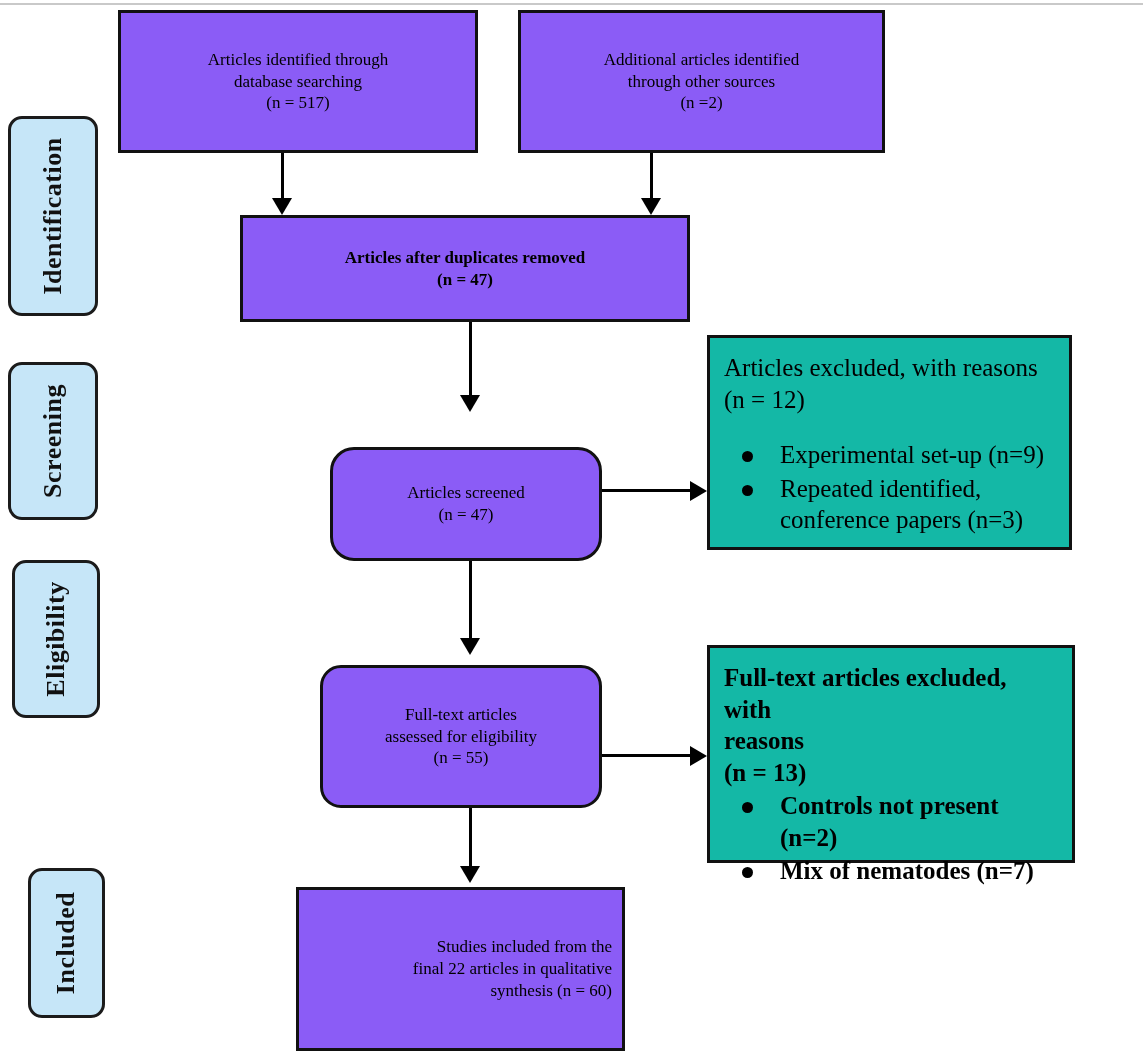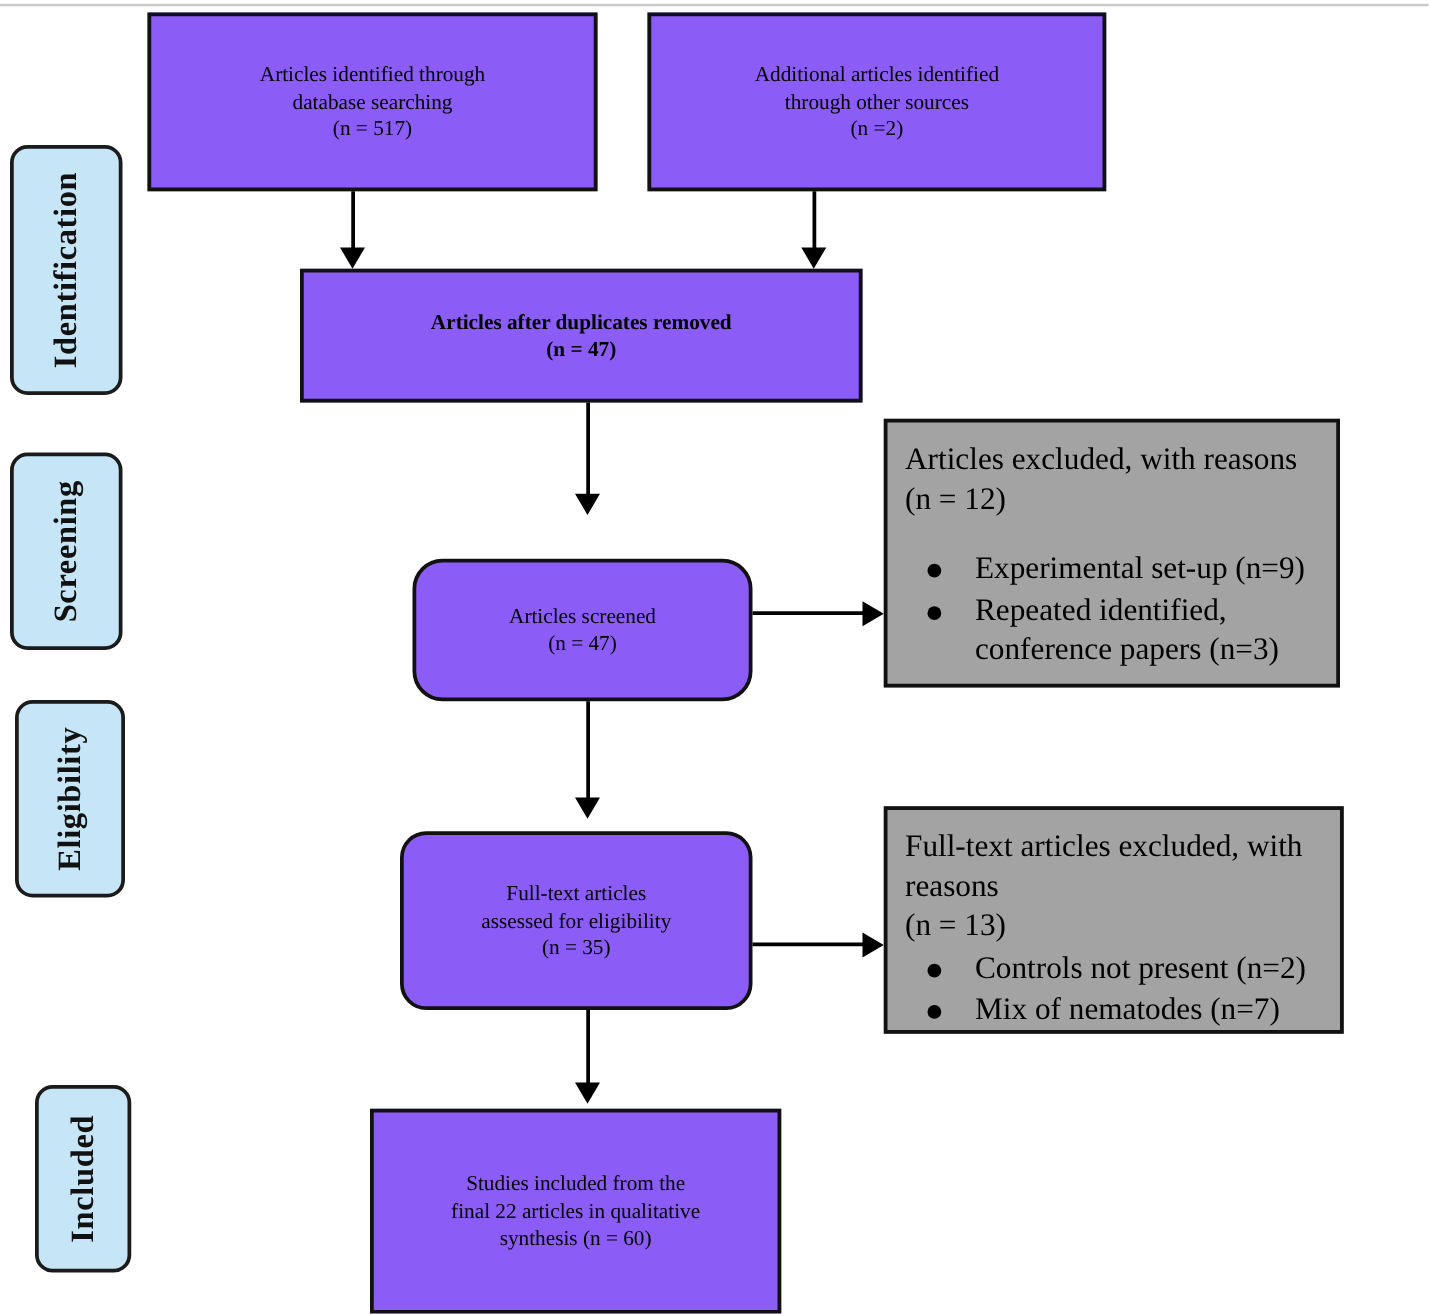--- a/index.html
+++ b/index.html
@@ -62,21 +62,21 @@
     line-height: 1.28;
     text-align: center;
     padding: 6px 10px;
   }
   .pbox .inner { width: 100%; }
   .pbox .ln { display: block; }
 
   
   .xbox {
     position: absolute;
-    background: #a3a3a3;
+    background: #14b8a6;
     border: 3px solid #111111;
     box-sizing: border-box;
     font-size: 25px;
     line-height: 1.26;
     text-align: left;
     padding: 14px 12px 10px 14px;
     display: flex;
     flex-direction: column;
     justify-content: flex-start;
   }
@@ -215,28 +215,28 @@
     </ul>
   </div>
 
   <div class="vline" style="left:469px; top:561px; height:80px;"></div>
   <div class="arrow-down" style="left:460px; top:638px;"></div>
 
   <div class="pbox" style="left:320px; top:665px; width:282px; height:143px;border-radius:21px;">
     <div class="inner">
       <span class="ln">Full-text articles</span>
       <span class="ln">assessed for eligibility</span>
-      <span class="ln">(n = 35)</span>
+      <span class="ln">(n = 55)</span>
     </div>
   </div>
 
   <div class="hline" style="left:602px; top:754px; width:90px;"></div>
   <div class="arrow-right" style="left:690px; top:746px;"></div>
 
-  <div class="xbox" style="left:707px; top:645px; width:368px; height:182px;">
+  <div class="xbox" style="left:707px; top:645px; width:368px; height:218px;font-weight:bold;">
     <div class="head">
       <span class="ln">Full-text articles excluded, with</span>
       <span class="ln">reasons</span>
       <span class="ln">(n = 13)</span>
     </div>
     <div class="gap-sm"></div>
     <ul>
       <li>
         <span class="bullet"></span>
         <span class="ln">Controls not present (n=2)</span>
@@ -244,21 +244,21 @@
       <li>
         <span class="bullet"></span>
         <span class="ln">Mix of nematodes (n=7)</span>
       </li>
     </ul>
   </div>
 
   <div class="vline" style="left:469px; top:808px; height:62px;"></div>
   <div class="arrow-down" style="left:460px; top:866px;"></div>
 
-  <div class="pbox" style="left:296px; top:887px; width:329px; height:164px;">
+  <div class="pbox" style="left:296px; top:887px; width:329px; height:164px;text-align:right;">
     <div class="inner">
       <span class="ln">Studies included from the</span>
       <span class="ln">final 22 articles in qualitative</span>
       <span class="ln">synthesis (n = 60)</span>
     </div>
   </div>
 
 </div>
 
 </body></html>

